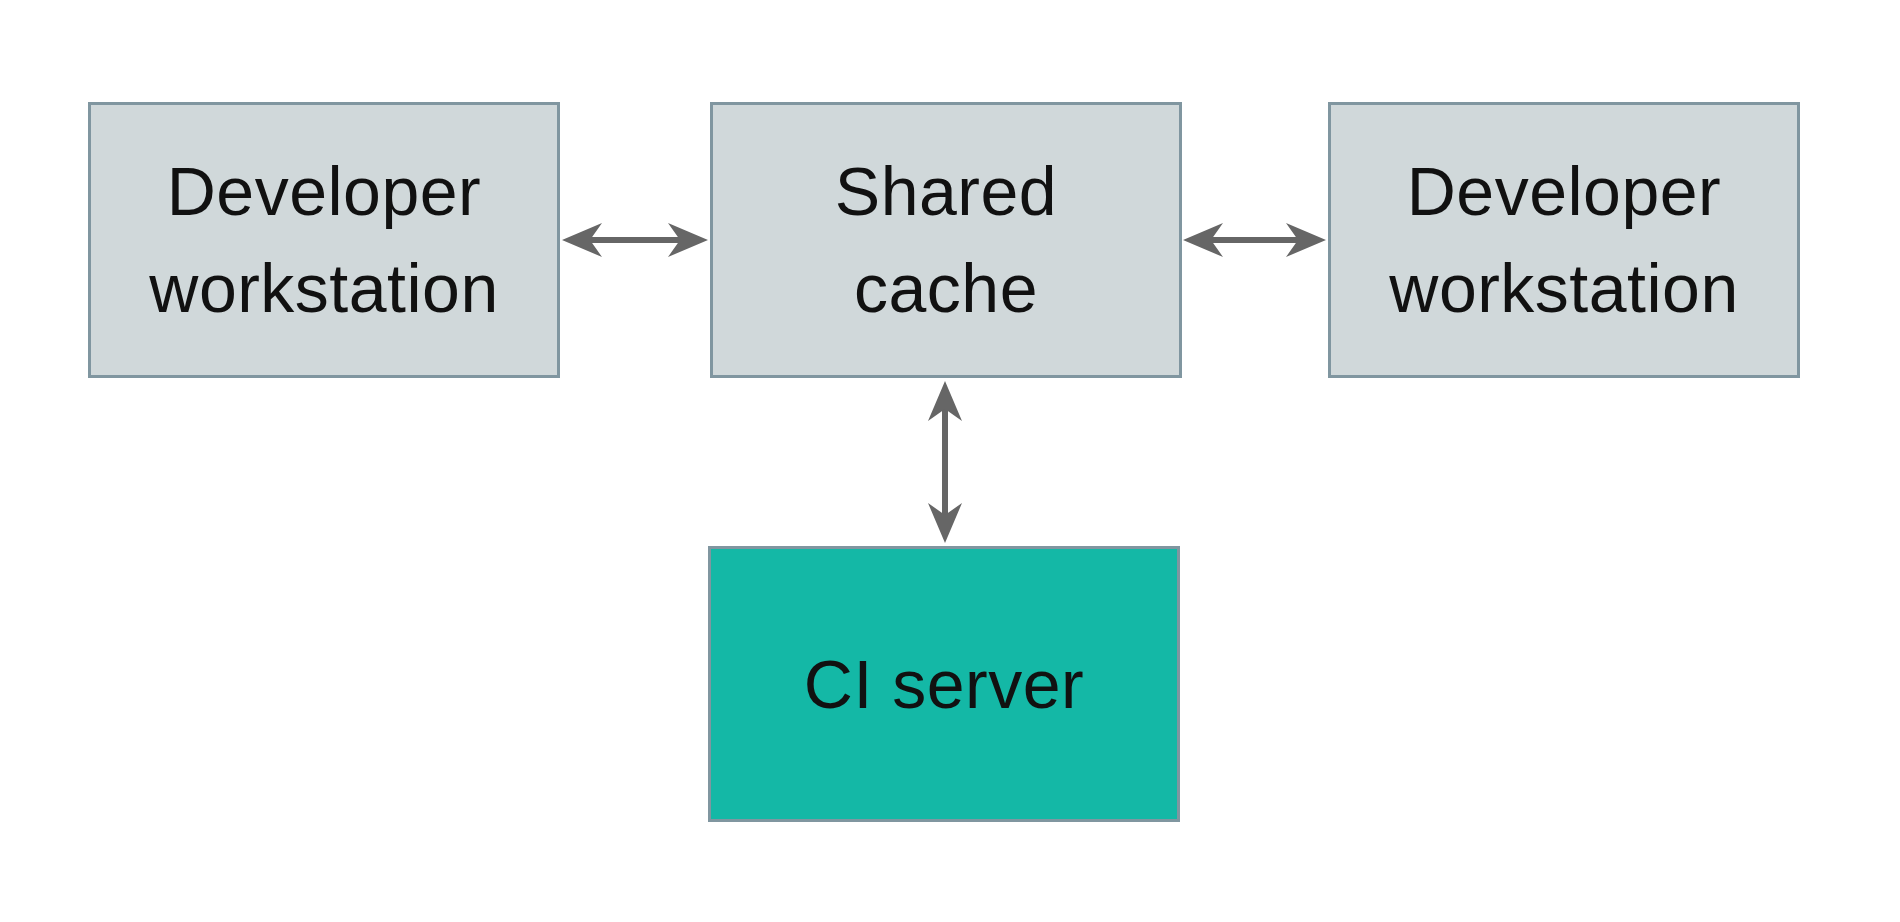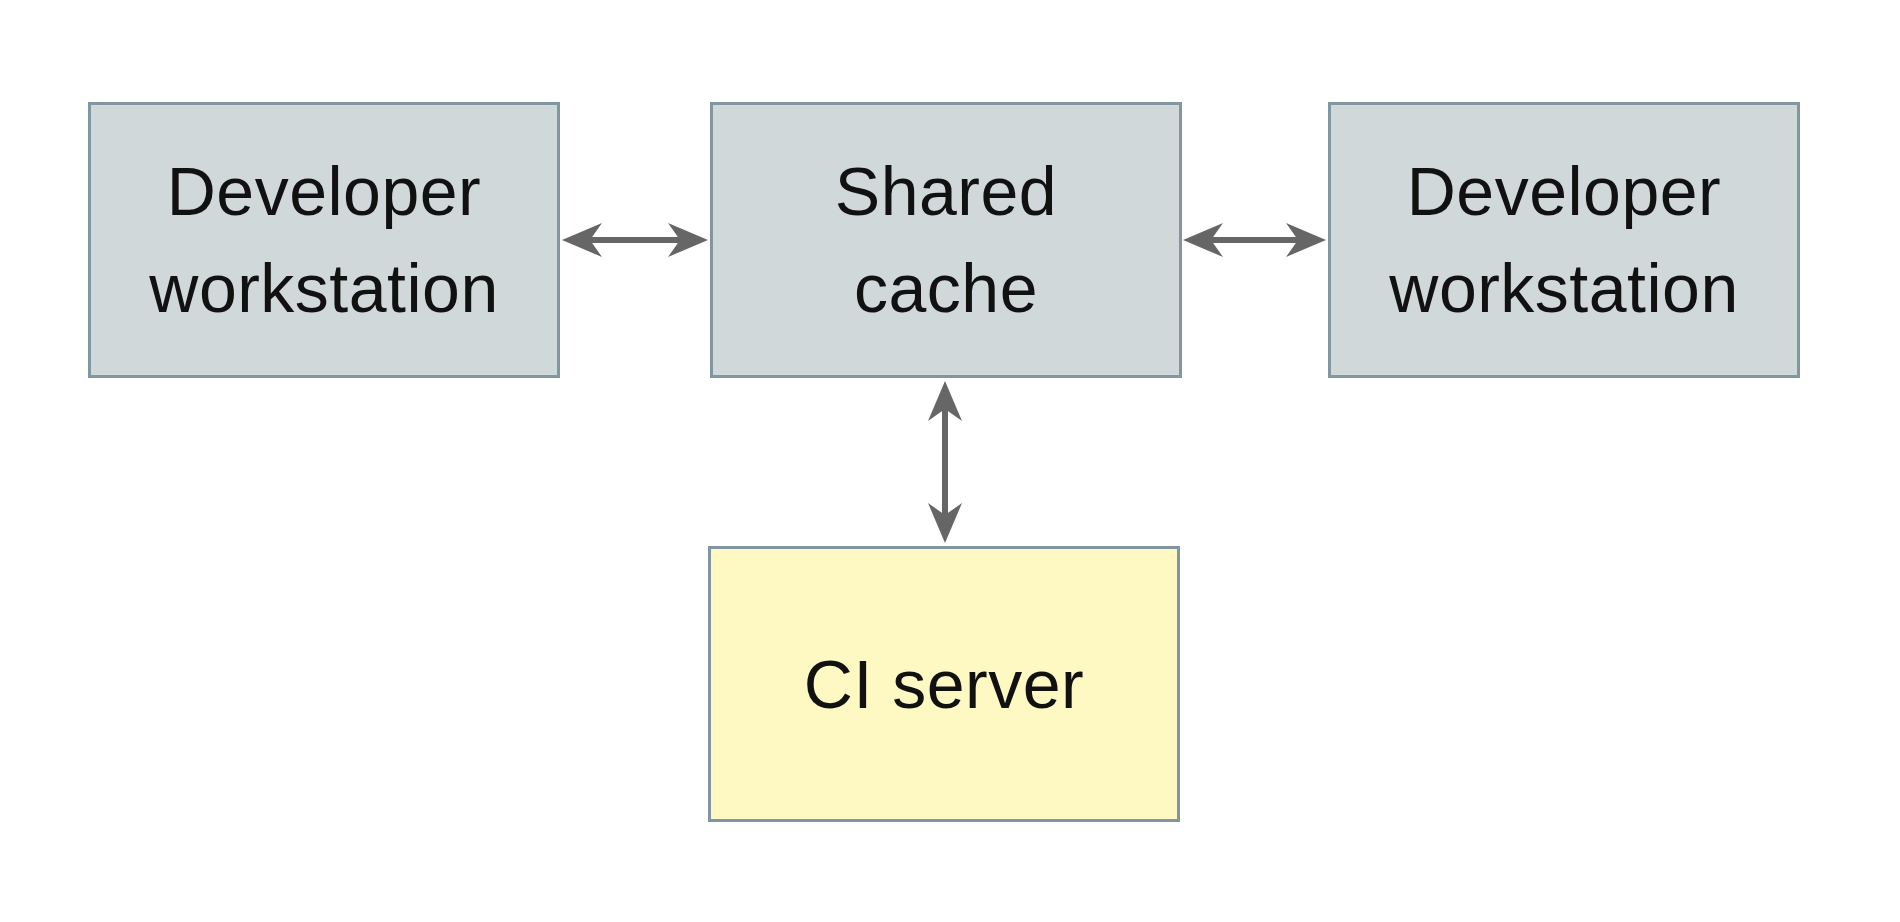--- a/index.html
+++ b/index.html
@@ -57,21 +57,21 @@
   <div class="node node-cache" style="background-color: rgb(208, 216, 218); border-color: rgb(128, 150, 160); justify-content: center;">
     <div class="label" style="color: rgb(17, 17, 17);">Shared
 cache</div>
   </div>
 
   <div class="node node-dev-right" style="background-color: rgb(208, 216, 218); border-color: rgb(128, 150, 160);">
     <div class="label" style="color: rgb(17, 17, 17);">Developer
 workstation</div>
   </div>
 
-  <div class="node node-ci" style="background-color: #fef9c3; border-color: rgb(128, 150, 160);">
+  <div class="node node-ci" style="background-color: #14b8a6; border-color: rgb(128, 150, 160);">
     <div class="label" style="color: rgb(17, 17, 17);">CI server</div>
   </div>
 
   <svg class="arrow-layer" width="1900" height="922" viewBox="0 0 1900 922" xmlns="http://www.w3.org/2000/svg">
 
     <g>
       <line x1="588" y1="240" x2="682" y2="240" stroke-width="6" stroke="#666666"></line>
       <polygon points="562,240 602,223 590,240 602,257" fill="#666666"></polygon>
       <polygon points="708,240 668,223 680,240 668,257" fill="#666666"></polygon>
     </g>

